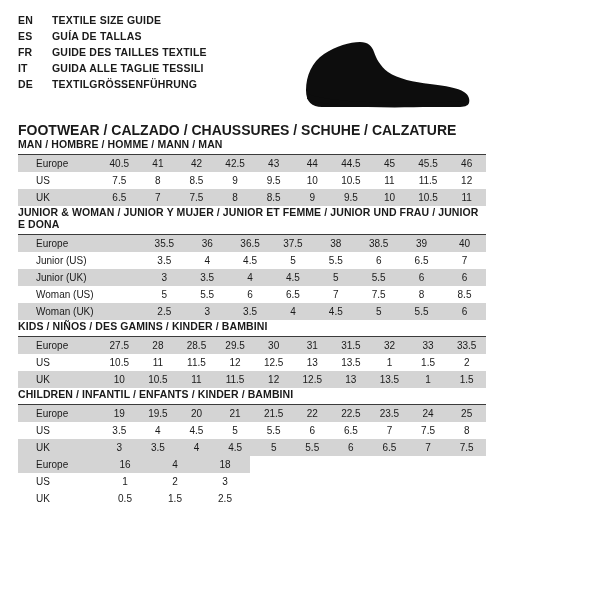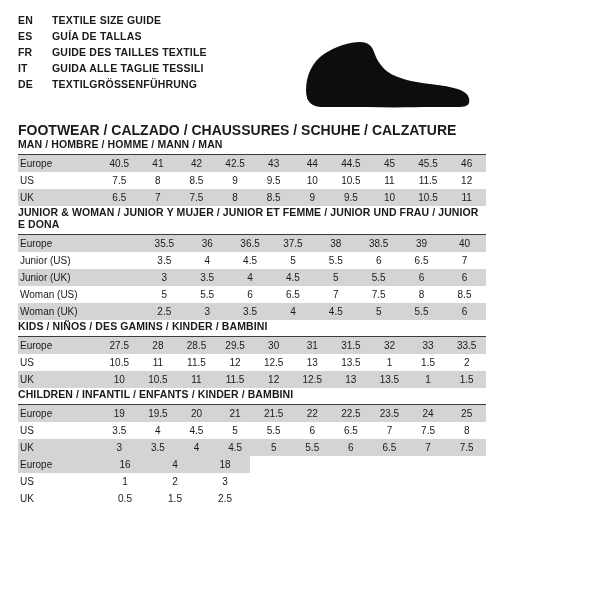--- a/index.html
+++ b/index.html
@@ -81,21 +81,21 @@
   }
   table.sizes td {
     height: 17px;
     line-height: 17px;
     padding: 0;
     text-align: center;
     white-space: nowrap;
   }
   table.sizes td.label {
     text-align: left;
-    padding-left: 2px;
+    padding-left: 18px;
   }
   table.sizes tr.shaded td {
     background: #d4d4d4;
   }
   table.sizes tr.plain td {
     background: #ffffff;
   }
   .col-label { width: 82px; }
 </style>
 </head>

